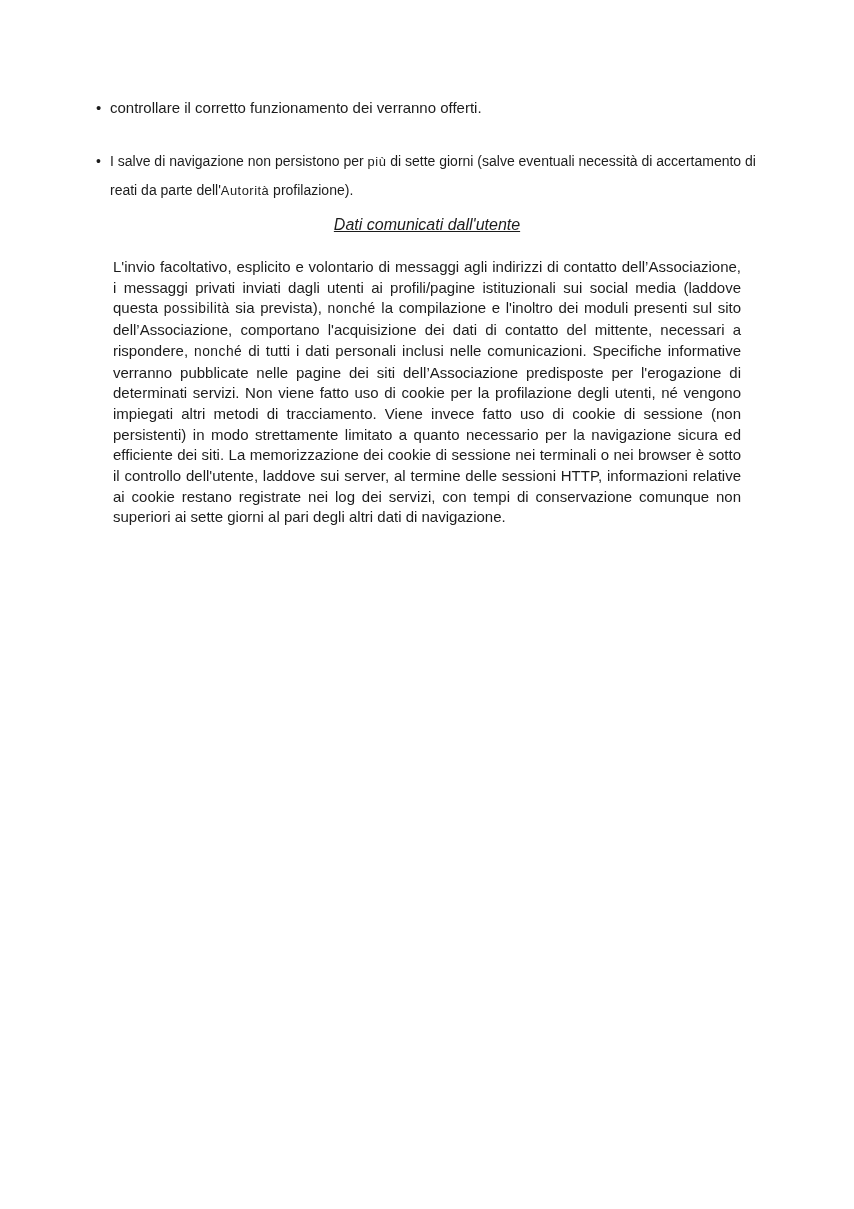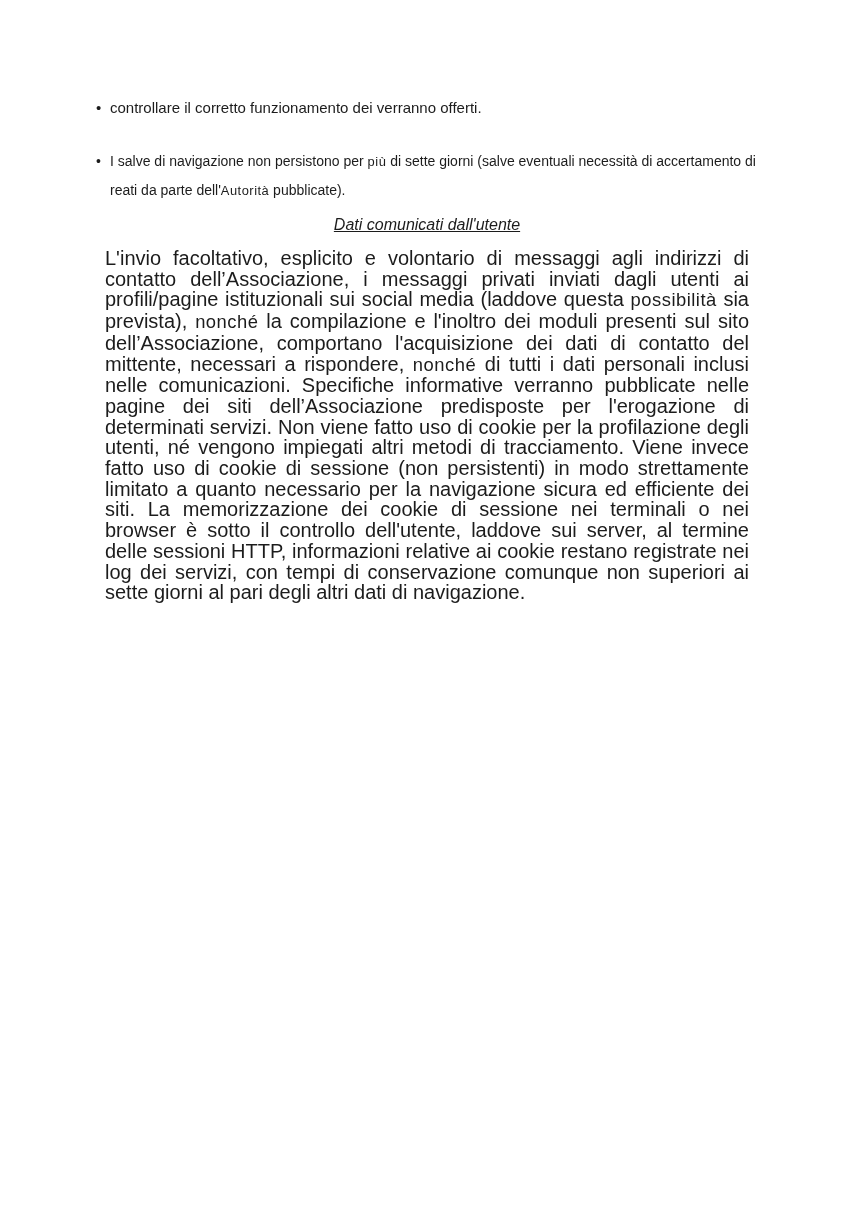--- a/index.html
+++ b/index.html
@@ -40,52 +40,52 @@
     margin: 0 0 9px 0;
   }
   .bullet-text {
     flex: 1 1 auto;
   }
   .section-heading {
     font-size: 16px;
     font-weight: normal;
     font-style: italic;
     text-align: center;
-    margin: 0 0 13px 0;
+    margin: 0 0 22px 0;
     line-height: 21px;
   }
   .section-heading .heading-text {
     text-decoration: underline;
   }
   .body-paragraph {
-    font-size: 20px;
+    font-size: 15px;
     line-height: 20.7px;
     text-align: justify;
-    margin: 9px;
+    margin: 17px;
   }
   
   .fsub {
     font-family: Liberation Sans, sans-serif;
     font-size: 0.92em;
     letter-spacing: 0.5px;
   }
 </style>
 </head>
 <body>
 
 <div class="page">
 
   <div class="bullet-row bullet-1">
     <span class="marker">•</span>
     <span class="bullet-text"><span>controllare il corretto funzionamento dei verranno offerti.</span></span>
   </div>
 
   <div class="bullet-row bullet-2">
     <span class="marker">•</span>
-    <span class="bullet-text"><span>I salve di navigazione non persistono per </span><span class="fsub">più</span><span> di sette giorni (salve eventuali necessità di accertamento di reati da parte dell'</span><span class="fsub">Autorità</span><span> pubblicate).</span></span>
+    <span class="bullet-text"><span>I salve di navigazione non persistono per </span><span class="fsub">più</span><span> di sette giorni (salve eventuali necessità di accertamento di reati da parte dell'</span><span class="fsub">Autorità</span><span> profilazione).</span></span>
   </div>
 
   <h2 class="section-heading">
     <span class="heading-text">Dati comunicati dall'utente</span>
   </h2>
 
   <p class="body-paragraph"><span>L'invio facoltativo, esplicito e volontario di messaggi agli indirizzi di contatto dell’Associazione, i messaggi privati inviati dagli utenti ai profili/pagine istituzionali sui social media (laddove questa </span><span class="fsub">possibilità</span><span> sia prevista), </span><span class="fsub">nonché</span><span> la compilazione e l'inoltro dei moduli presenti sul sito dell’Associazione, comportano l'acquisizione dei dati di contatto del mittente, necessari a rispondere, </span><span class="fsub">nonché</span><span> di tutti i dati personali inclusi nelle comunicazioni. Specifiche informative verranno pubblicate nelle pagine dei siti dell’Associazione predisposte per l'erogazione di determinati servizi. Non viene fatto uso di cookie per la profilazione degli utenti, né vengono impiegati altri metodi di tracciamento. Viene invece fatto uso di cookie di sessione (non persistenti) in modo strettamente limitato a quanto necessario per la navigazione sicura ed efficiente dei siti. La memorizzazione dei cookie di sessione nei terminali o nei browser è sotto il controllo dell'utente, laddove sui server, al termine delle sessioni HTTP, informazioni relative ai cookie restano registrate nei log dei servizi, con tempi di conservazione comunque non superiori ai sette giorni al pari degli altri dati di navigazione.</span></p>
 
 </div>
 

